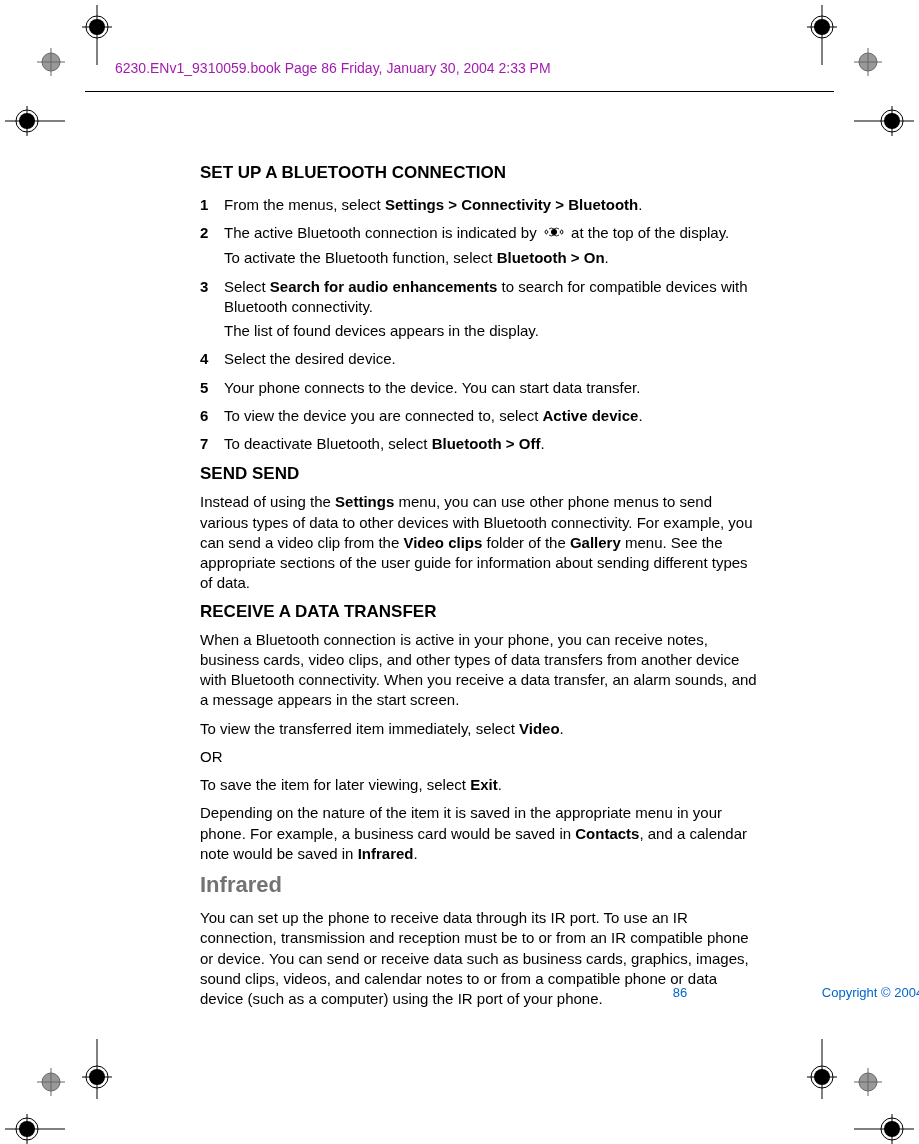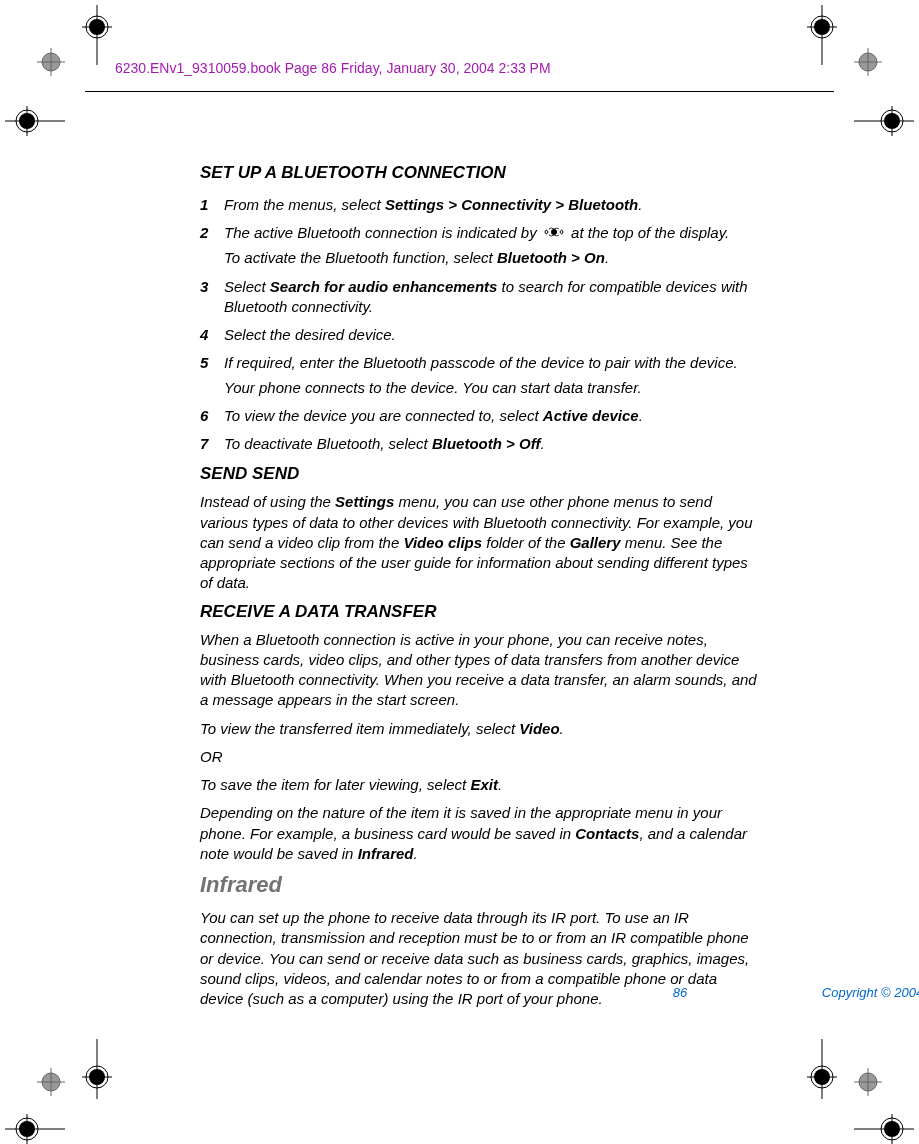--- a/index.html
+++ b/index.html
@@ -20,21 +20,20 @@
       top: 60px;
       left: 115px;
       font-size: 14px;
       color: #a21caf;
     }
     .content {
       position: absolute;
       top: 163px;
       left: 200px;
       width: 560px;
-      font-style: italic;
     }
     .heading {
       font-size: 17px;
       font-weight: bold;
       margin-bottom: 12px;
       font-family: "Trebuchet MS", sans-serif;
     }
     .section-heading {
       font-size: 17px;
       font-weight: bold;
@@ -226,32 +225,32 @@
                 <circle cx="11" cy="7" r="3" fill="#000"></circle>
                 <path d="M6 4 Q8 2 11 4 M6 10 Q8 12 11 10 M11 4 Q14 2 16 4 M11 10 Q14 12 16 10" fill="none" stroke="#000" stroke-width="0.8"></path>
               </svg></span> at the top of the display.</p>
           <p>To activate the Bluetooth function, select <span class="bold">Bluetooth &gt; On</span>.</p>
         </div>
       </div>
       <div class="step">
         <div class="step-num">3</div>
         <div class="step-body">
           <p>Select <span class="bold">Search for audio enhancements</span> to search for compatible devices with Bluetooth connectivity.</p>
+          <p>The list of found devices appears in the display.</p>
         </div>
       </div>
       <div class="step">
         <div class="step-num">4</div>
         <div class="step-body">
           <p>Select the desired device.</p>
         </div>
       </div>
       <div class="step">
         <div class="step-num">5</div>
         <div class="step-body">
-          <p>If required, enter the Bluetooth passcode of the device to pair with the device.</p>
           <p>Your phone connects to the device. You can start data transfer.</p>
         </div>
       </div>
       <div class="step">
         <div class="step-num">6</div>
         <div class="step-body">
           <p>To view the device you are connected to, select <span class="bold">Active device</span>.</p>
         </div>
       </div>
       <div class="step">

